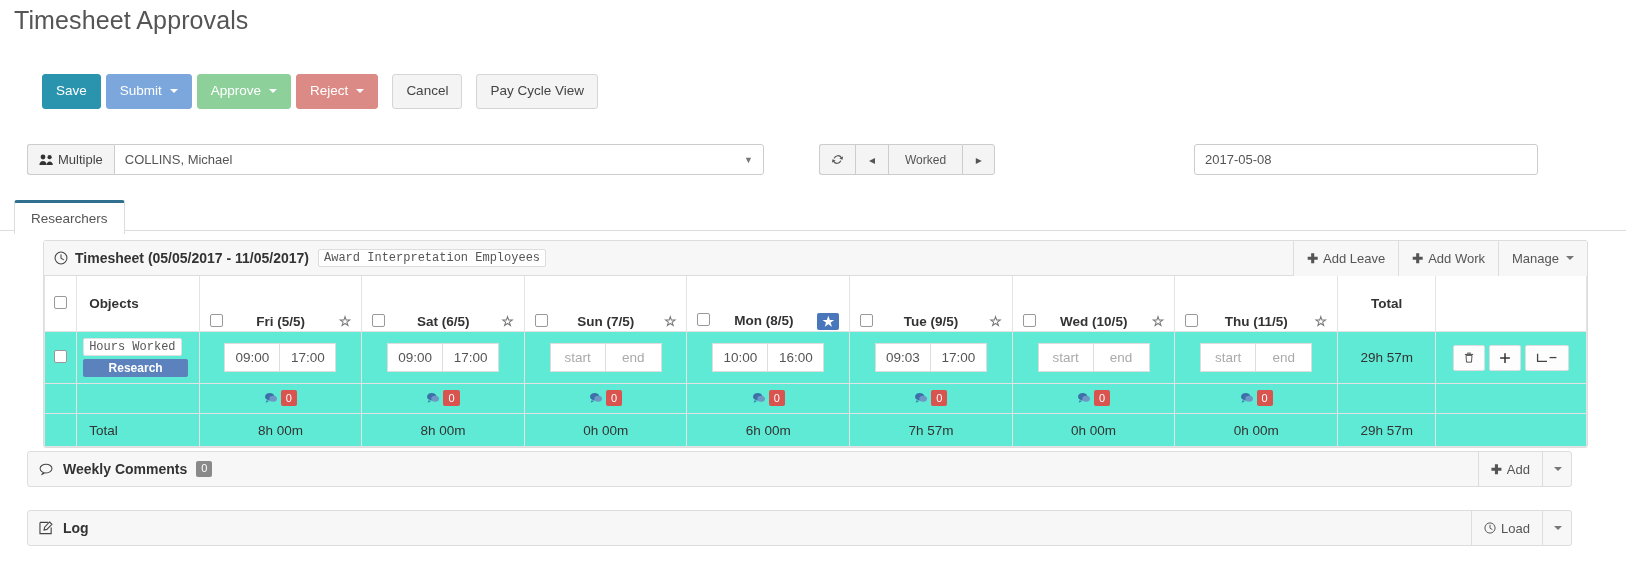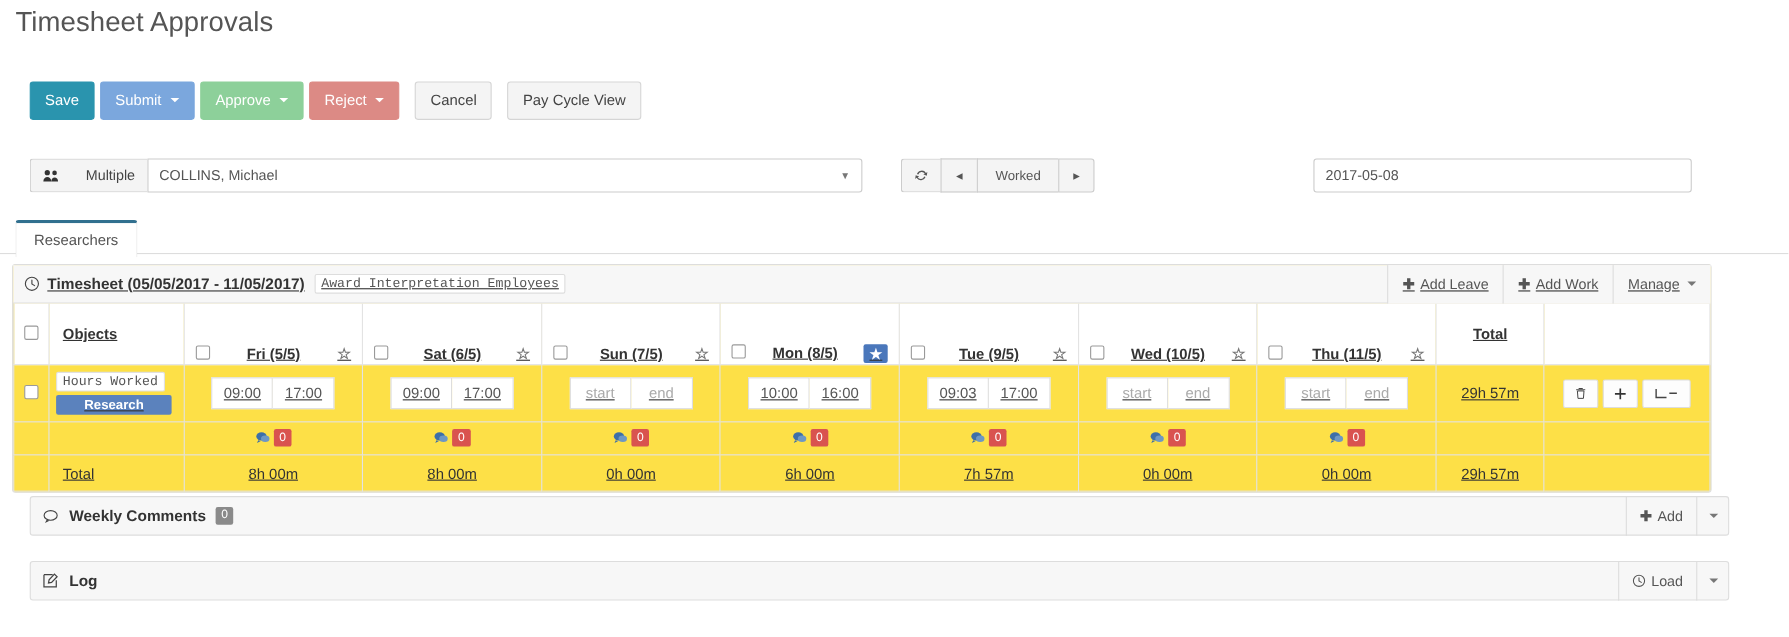--- a/index.html
+++ b/index.html
@@ -14,21 +14,21 @@
   .page { position: relative; width: 1626px; height: 579px; }
 
   
   .page-title {
     position: absolute; left: 14px; top: 6px;
     font-size: 25px; font-weight: 400; color: #555;
     letter-spacing: .1px;
   }
 
   
-  .toolbar { position: absolute; left: 27px; top: 74px; display: flex; }
+  .toolbar { position: absolute; left: 42px; top: 74px; display: flex; }
   .btn {
     font-family: "Liberation Sans", sans-serif;
     font-size: 13.5px; line-height: 1;
     padding: 9px 13px 10px;
     border: 1px solid transparent;
     border-radius: 3px;
     cursor: pointer; color: #fff; white-space: nowrap;
     display: inline-flex; align-items: center; gap: 6px;
   }
   .btn + .btn { margin-left: 5px; }
@@ -44,21 +44,21 @@
     border-top: 4px solid currentColor;
     margin-left: 2px;
   }
 
   
   .selector-row { position: absolute; left: 27px; top: 144px; display: flex; align-items: stretch; }
   .multiple-btn {
     background: #f4f4f4; border: 1px solid #ccc; border-right: none;
     border-radius: 3px 0 0 3px;
     font-size: 13px; color: #444;
-    padding: 0 11px; display: flex; align-items: center; gap: 24px;
+    padding: 0 11px; display: flex; align-items: center; gap: 4px;
     height: 31px; cursor: pointer;
   }
   .people-icon { display: inline-flex; }
   .emp-select {
     width: 650px; height: 31px;
     border: 1px solid #ccc; border-radius: 0 3px 3px 0;
     background: #fff; font-size: 13px; color: #555;
     padding: 0 10px; display: flex; align-items: center;
     justify-content: space-between; cursor: pointer;
   }
@@ -92,24 +92,23 @@
     padding: 8px 16px 8px; font-size: 13.5px; color: #555;
     cursor: pointer;
   }
   .tabs-line {
     position: absolute; left: 0; top: 230px; width: 1626px;
     border-bottom: 1px solid #ddd;
   }
 
   
   .panel {
-    position: absolute; left: 11px; top: 240px;
+    position: absolute; left: 43px; top: 240px;
     width: 1545px; border: 1px solid #ddd; border-radius: 3px;
-    background: #fde047;
-    text-decoration: underline;
+    background: #5eead4;
   }
   .panel-head {
     background: #f7f7f7; border-bottom: 1px solid #ddd;
     height: 35px; display: flex; align-items: center;
     justify-content: space-between; padding-left: 10px;
   }
   .panel-head-left { display: flex; align-items: center; gap: 7px; font-size: 14px; font-weight: bold; color: #333; }
   .award-tag {
     font-family: "Liberation Mono", monospace;
     font-size: 12px; font-weight: normal; color: #555;

